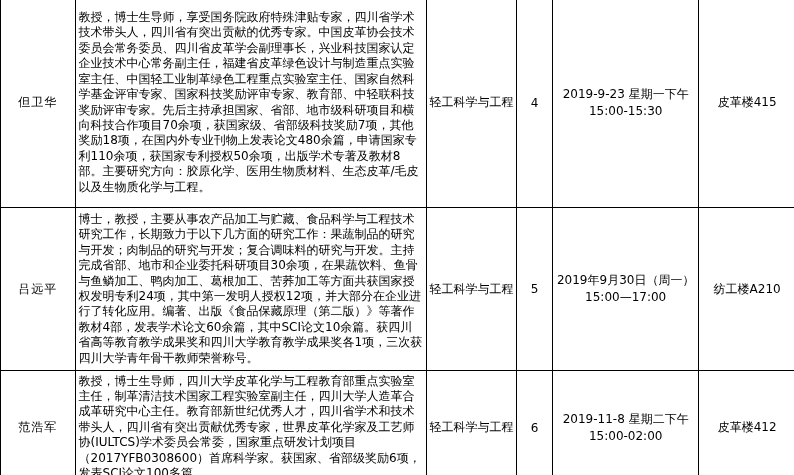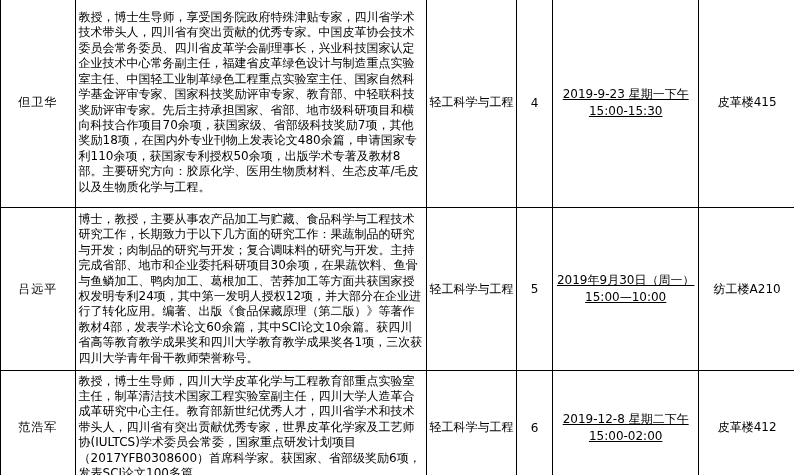--- a/index.html
+++ b/index.html
@@ -33,21 +33,21 @@
 
   .row-1 td { height: 205px; }
   .row-2 td { height: 158px; margin-left: 14px; }
   .row-3 td { height: 109px; }
 
   .cell-name { text-align: center; letter-spacing: 1px; }
   .cell-bio  { padding: 2px 2px 2px 3px; line-height: 15.4px; text-align: left; }
   .cell-dept { text-align: center; }
   .cell-seq  { text-align: center; }
   .cell-date { text-align: center; line-height: 17px; }
-  .cell-date span { display: block; text-decoration: underline; }
+  .cell-date span { display: block; }
   .cell-loc  { text-align: center; }
 </style>
 </head>
 <body>
 
 <div class="viewport">
   <table class="sched">
     <colgroup>
       <col class="col-name">
         <col class="col-bio">
@@ -68,30 +68,30 @@
         </td>
         <td class="cell-loc">皮革楼415</td>
       </tr>
       <tr class="row-2">
         <td class="cell-name">吕远平</td>
         <td class="cell-bio">博士，教授，主要从事农产品加工与贮藏、食品科学与工程技术研究工作，长期致力于以下几方面的研究工作：果蔬制品的研究与开发；肉制品的研究与开发；复合调味料的研究与开发。主持完成省部、地市和企业委托科研项目30余项，在果蔬饮料、鱼骨与鱼鳞加工、鸭肉加工、葛根加工、苦荞加工等方面共获国家授权发明专利24项，其中第一发明人授权12项，并大部分在企业进行了转化应用。编著、出版《食品保藏原理（第二版）》等著作教材4部，发表学术论文60余篇，其中SCI论文10余篇。获四川省高等教育教学成果奖和四川大学教育教学成果奖各1项，三次获四川大学青年骨干教师荣誉称号。</td>
         <td class="cell-dept">轻工科学与工程</td>
         <td class="cell-seq">5</td>
         <td class="cell-date">
           <span>2019年9月30日（周一）</span>
-          <span>15:00—10:00</span>
+          <span>15:00—17:00</span>
         </td>
         <td class="cell-loc">纺工楼A210</td>
       </tr>
       <tr class="row-3">
         <td class="cell-name">范浩军</td>
         <td class="cell-bio">教授，博士生导师，四川大学皮革化学与工程教育部重点实验室主任，制革清洁技术国家工程实验室副主任，四川大学人造革合成革研究中心主任。教育部新世纪优秀人才，四川省学术和技术带头人，四川省有突出贡献优秀专家，世界皮革化学家及工艺师协(IULTCS)学术委员会常委，国家重点研发计划项目（2017YFB0308600）首席科学家。获国家、省部级奖励6项，发表SCI论文100多篇。</td>
         <td class="cell-dept">轻工科学与工程</td>
         <td class="cell-seq">6</td>
         <td class="cell-date">
-          <span>2019-12-8 星期二下午</span>
+          <span>2019-11-8 星期二下午</span>
           <span>15:00-02:00</span>
         </td>
         <td class="cell-loc">皮革楼412</td>
       </tr>
     </tbody>
   </table>
 </div>
 
 </body></html>

